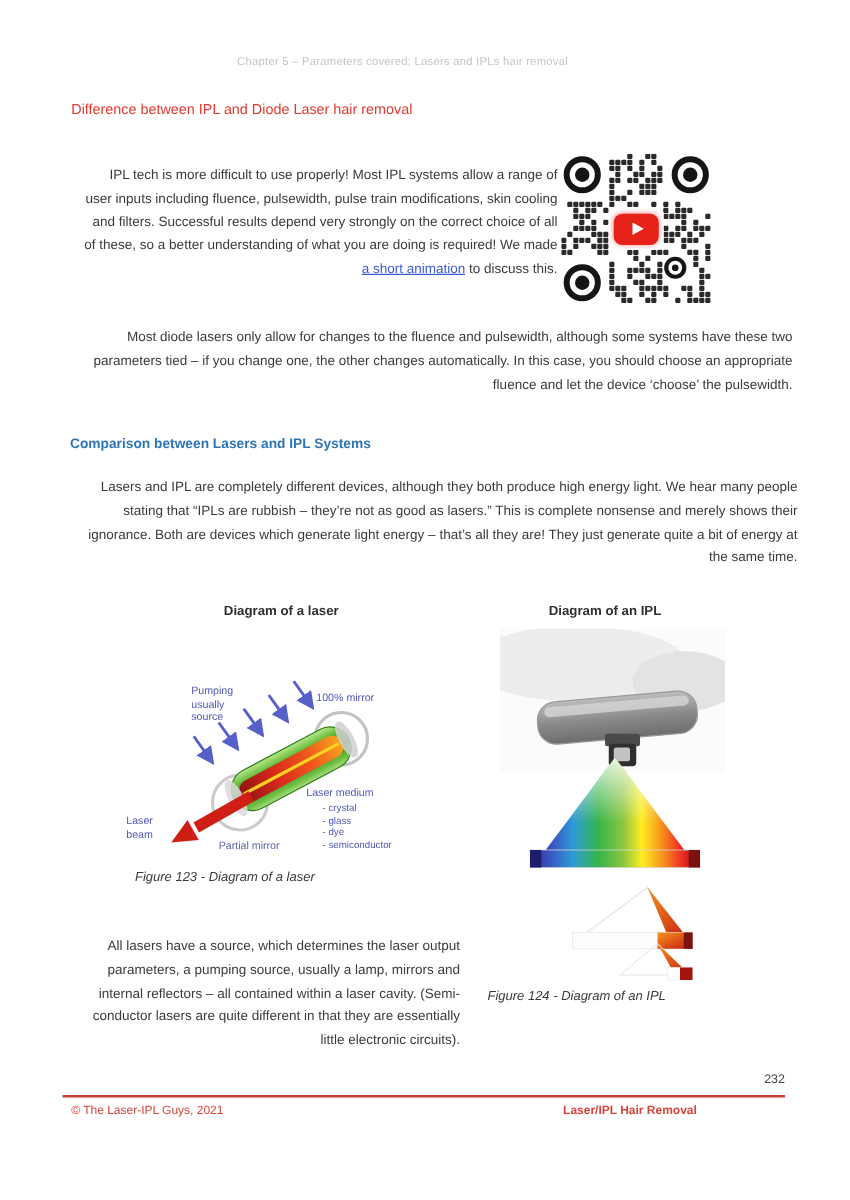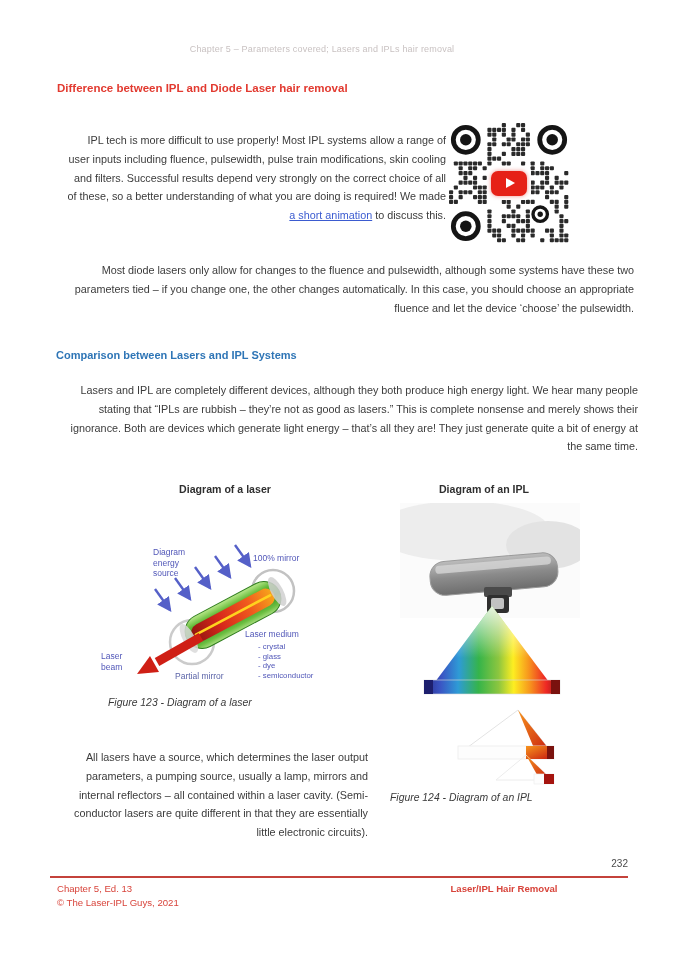--- a/index.html
+++ b/index.html
@@ -8,21 +8,21 @@
     font-family:"Liberation Sans","DejaVu Sans",sans-serif;
     color:#3d3d3d;overflow:hidden;
   }
   .abs{position:absolute;}
   .running-header{
     top:44px;left:0;width:644px;text-align:center;
     font-size:9px;color:#c9c2c2;letter-spacing:.2px;
   }
   .red-heading{
     top:82px;left:57px;width:560px;margin:0;
-    font-size:11.5px;font-weight:bold;color:#e23a30;
+    font-size:11.5px;font-weight:normal;color:#e23a30;
   }
   .para{font-size:10.8px;line-height:18.8px;color:#3b3b3b;margin:0;text-align:right;}
   .p1{top:131px;left:66px;width:380px;}
   .p2{top:261px;left:56px;width:578px;}
   .p3{top:381px;left:56px;width:582px;}
   .p4{top:748px;left:66px;width:302px;}
   .link{color:#3b5bd0;text-decoration:underline;cursor:pointer;}
   .blue-heading{
     top:349px;left:56px;width:400px;margin:0;
     font-size:11px;font-weight:bold;color:#2e75b6;
@@ -317,21 +317,21 @@
         <line x1="60" y1="64" x2="75" y2="85"></line>
         <line x1="80" y1="53" x2="95" y2="74"></line>
         <line x1="100" y1="42" x2="115" y2="63"></line>
         <line x1="120" y1="31" x2="135" y2="52"></line>
         <line x1="140" y1="20" x2="155" y2="41"></line>
       </g>
 
       <line x1="106" y1="112" x2="62" y2="137" stroke="#cf1f15" stroke-width="9"></line>
       <polygon points="42,149 64,147 55,131" fill="#cf1f15"></polygon>
     </svg>
-    <div class="diag-label lbl-pumping">Diagram energy source</div>
+    <div class="diag-label lbl-pumping">Pumping usually source</div>
     <div class="diag-label lbl-mirror100">100% mirror</div>
     <div class="diag-label lbl-medium">Laser medium</div>
     <div class="diag-label lbl-medium-items">
       <div>- crystal</div>
       <div>- glass</div>
       <div>- dye</div>
       <div>- semiconductor</div>
     </div>
     <div class="diag-label lbl-beam">Laser beam</div>
     <div class="diag-label lbl-partial">Partial mirror</div>
@@ -401,18 +401,17 @@
     </svg>
   </div>
 
   <p class="abs para p4">All lasers have a source, which determines the laser output parameters, a pumping source, usually a lamp, mirrors and internal reflectors – all contained within a laser cavity. (Semi-conductor lasers are quite different in that they are essentially little electronic circuits).</p>
 
   <div class="abs caption caption-ipl">Figure 124 - Diagram of an IPL</div>
 
   <div class="abs page-number">232</div>
   <div class="abs footer-line"></div>
   <div class="abs footer-left">
-    <div>Chapter 5, Ed. 13</div>
     <div>© The Laser-IPL Guys, 2021</div>
   </div>
   <div class="abs footer-right">Laser/IPL Hair Removal</div>
 
 </div>
 
 </body></html>

